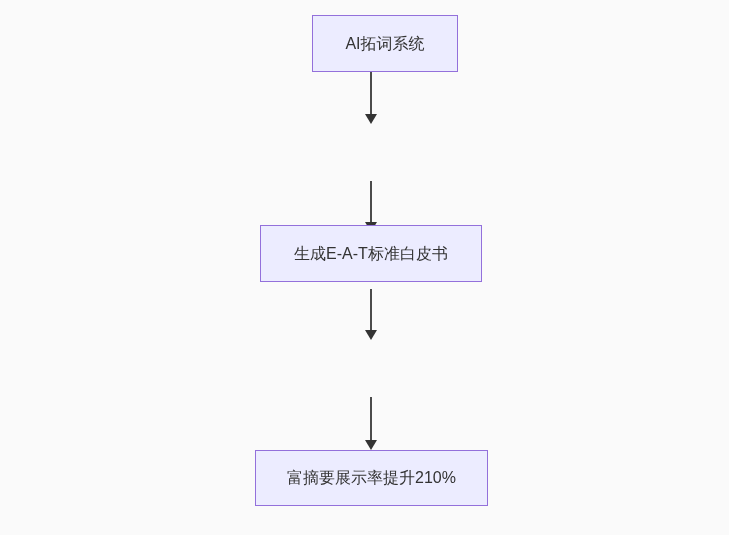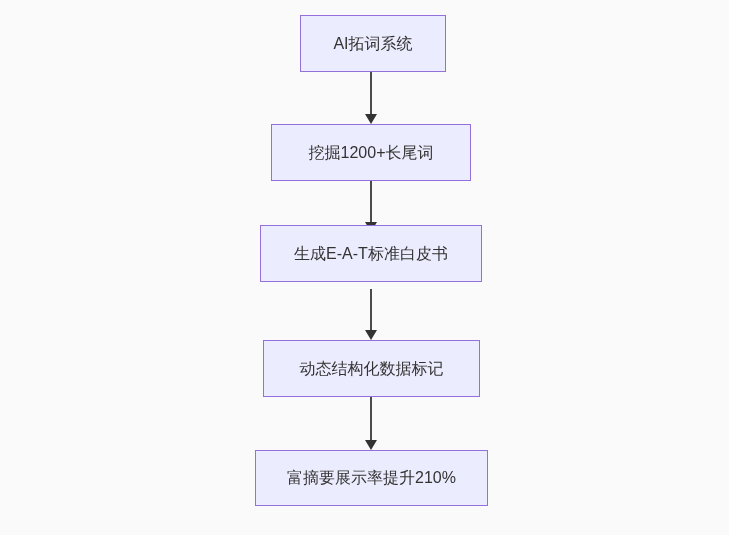--- a/index.html
+++ b/index.html
@@ -51,50 +51,44 @@
     border-left: 6px solid transparent;
     border-right: 6px solid transparent;
     border-top: 10px solid #333333;
   }
 </style>
 </head>
 <body>
 
 <div class="canvas">
 
-  <div class="node" style="left:300px; top:15px; width:146px; height:57px;">
+  <div class="node" style="left:312px; top:15px; width:146px; height:57px;">
     <span class="node-label">AI拓词系统</span>
   </div>
 
   <div class="arrow" style="left:371px; top:72px; height:52px;">
     <div class="arrow-line"></div>
     <div class="arrow-head"></div>
   </div>
 
-  <div class="node" style="left:271px; top:124px; width:200px; height:57px;">
-    <span class="node-label">挖掘1200+长尾词</span>
-  </div>
 
   <div class="arrow" style="left:371px; top:181px; height:51px;">
     <div class="arrow-line"></div>
     <div class="arrow-head"></div>
   </div>
 
   <div class="node" style="left:260px; top:225px; width:222px; height:57px;">
     <span class="node-label">生成E-A-T标准白皮书</span>
   </div>
 
   <div class="arrow" style="left:371px; top:289px; height:51px;">
     <div class="arrow-line"></div>
     <div class="arrow-head"></div>
   </div>
 
-  <div class="node" style="left:263px; top:340px; width:217px; height:57px;">
-    <span class="node-label">动态结构化数据标记</span>
-  </div>
 
   <div class="arrow" style="left:371px; top:397px; height:53px;">
     <div class="arrow-line"></div>
     <div class="arrow-head"></div>
   </div>
 
   <div class="node" style="left:255px; top:450px; width:233px; height:56px;">
     <span class="node-label">富摘要展示率提升210%</span>
   </div>
 

